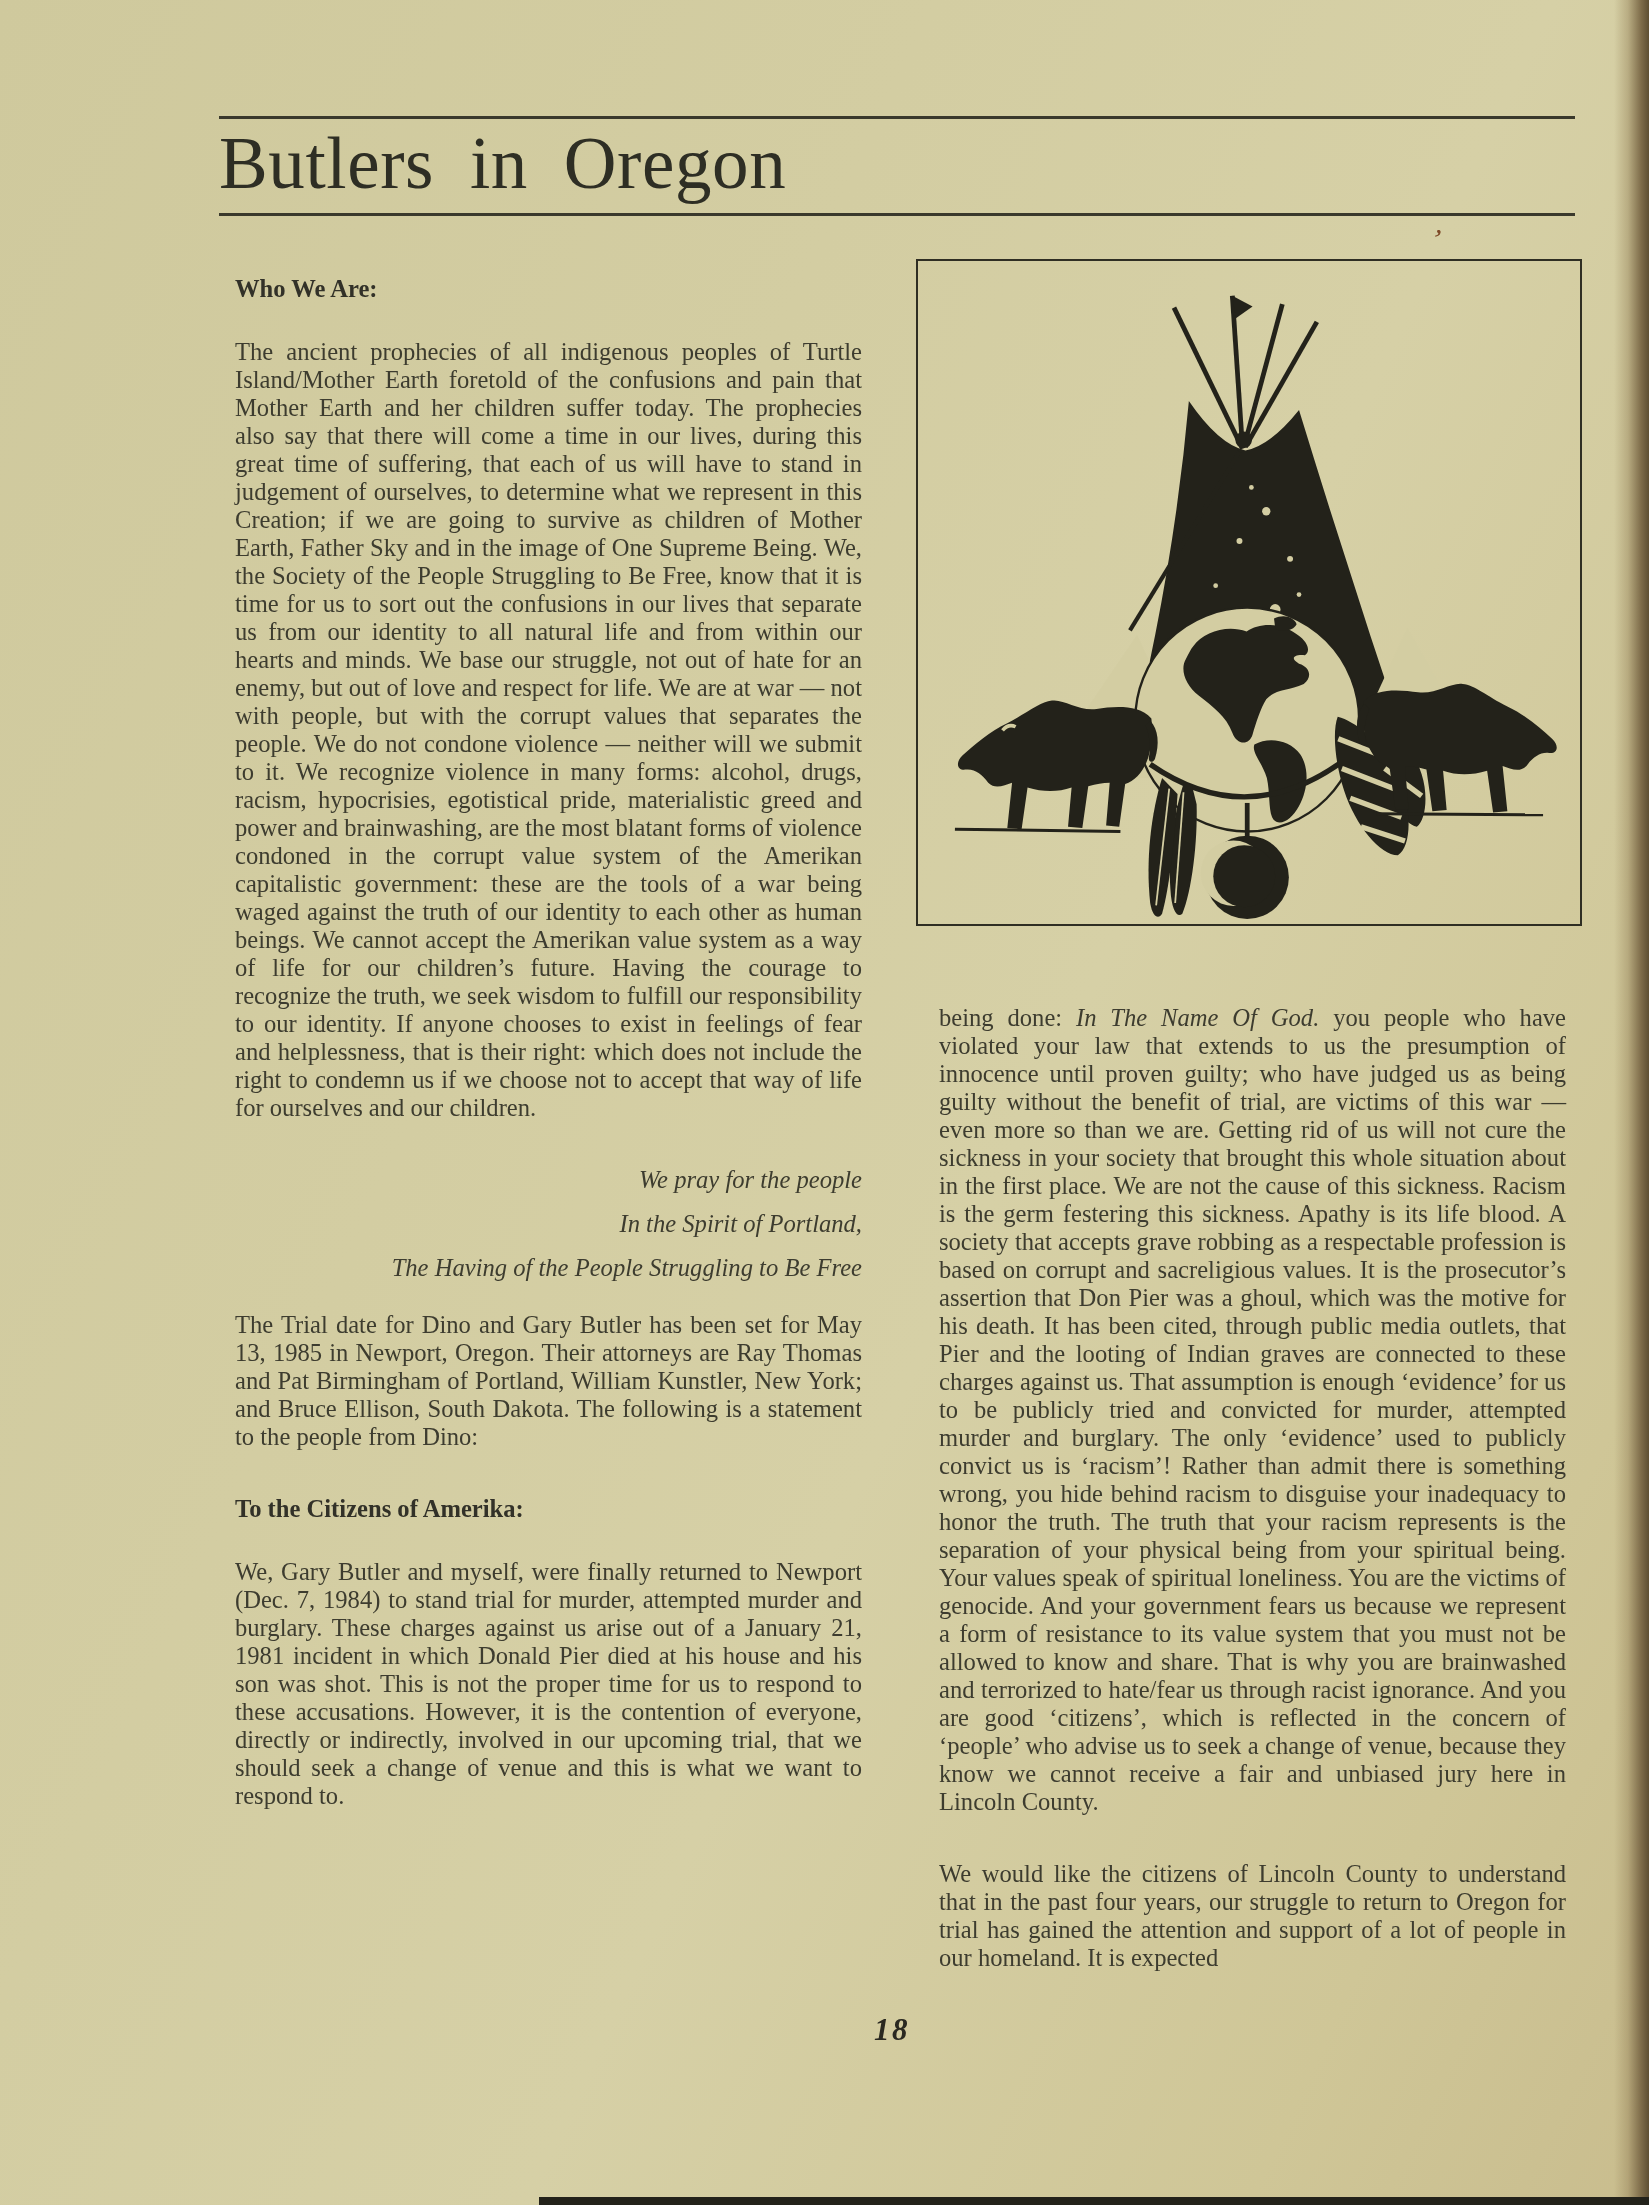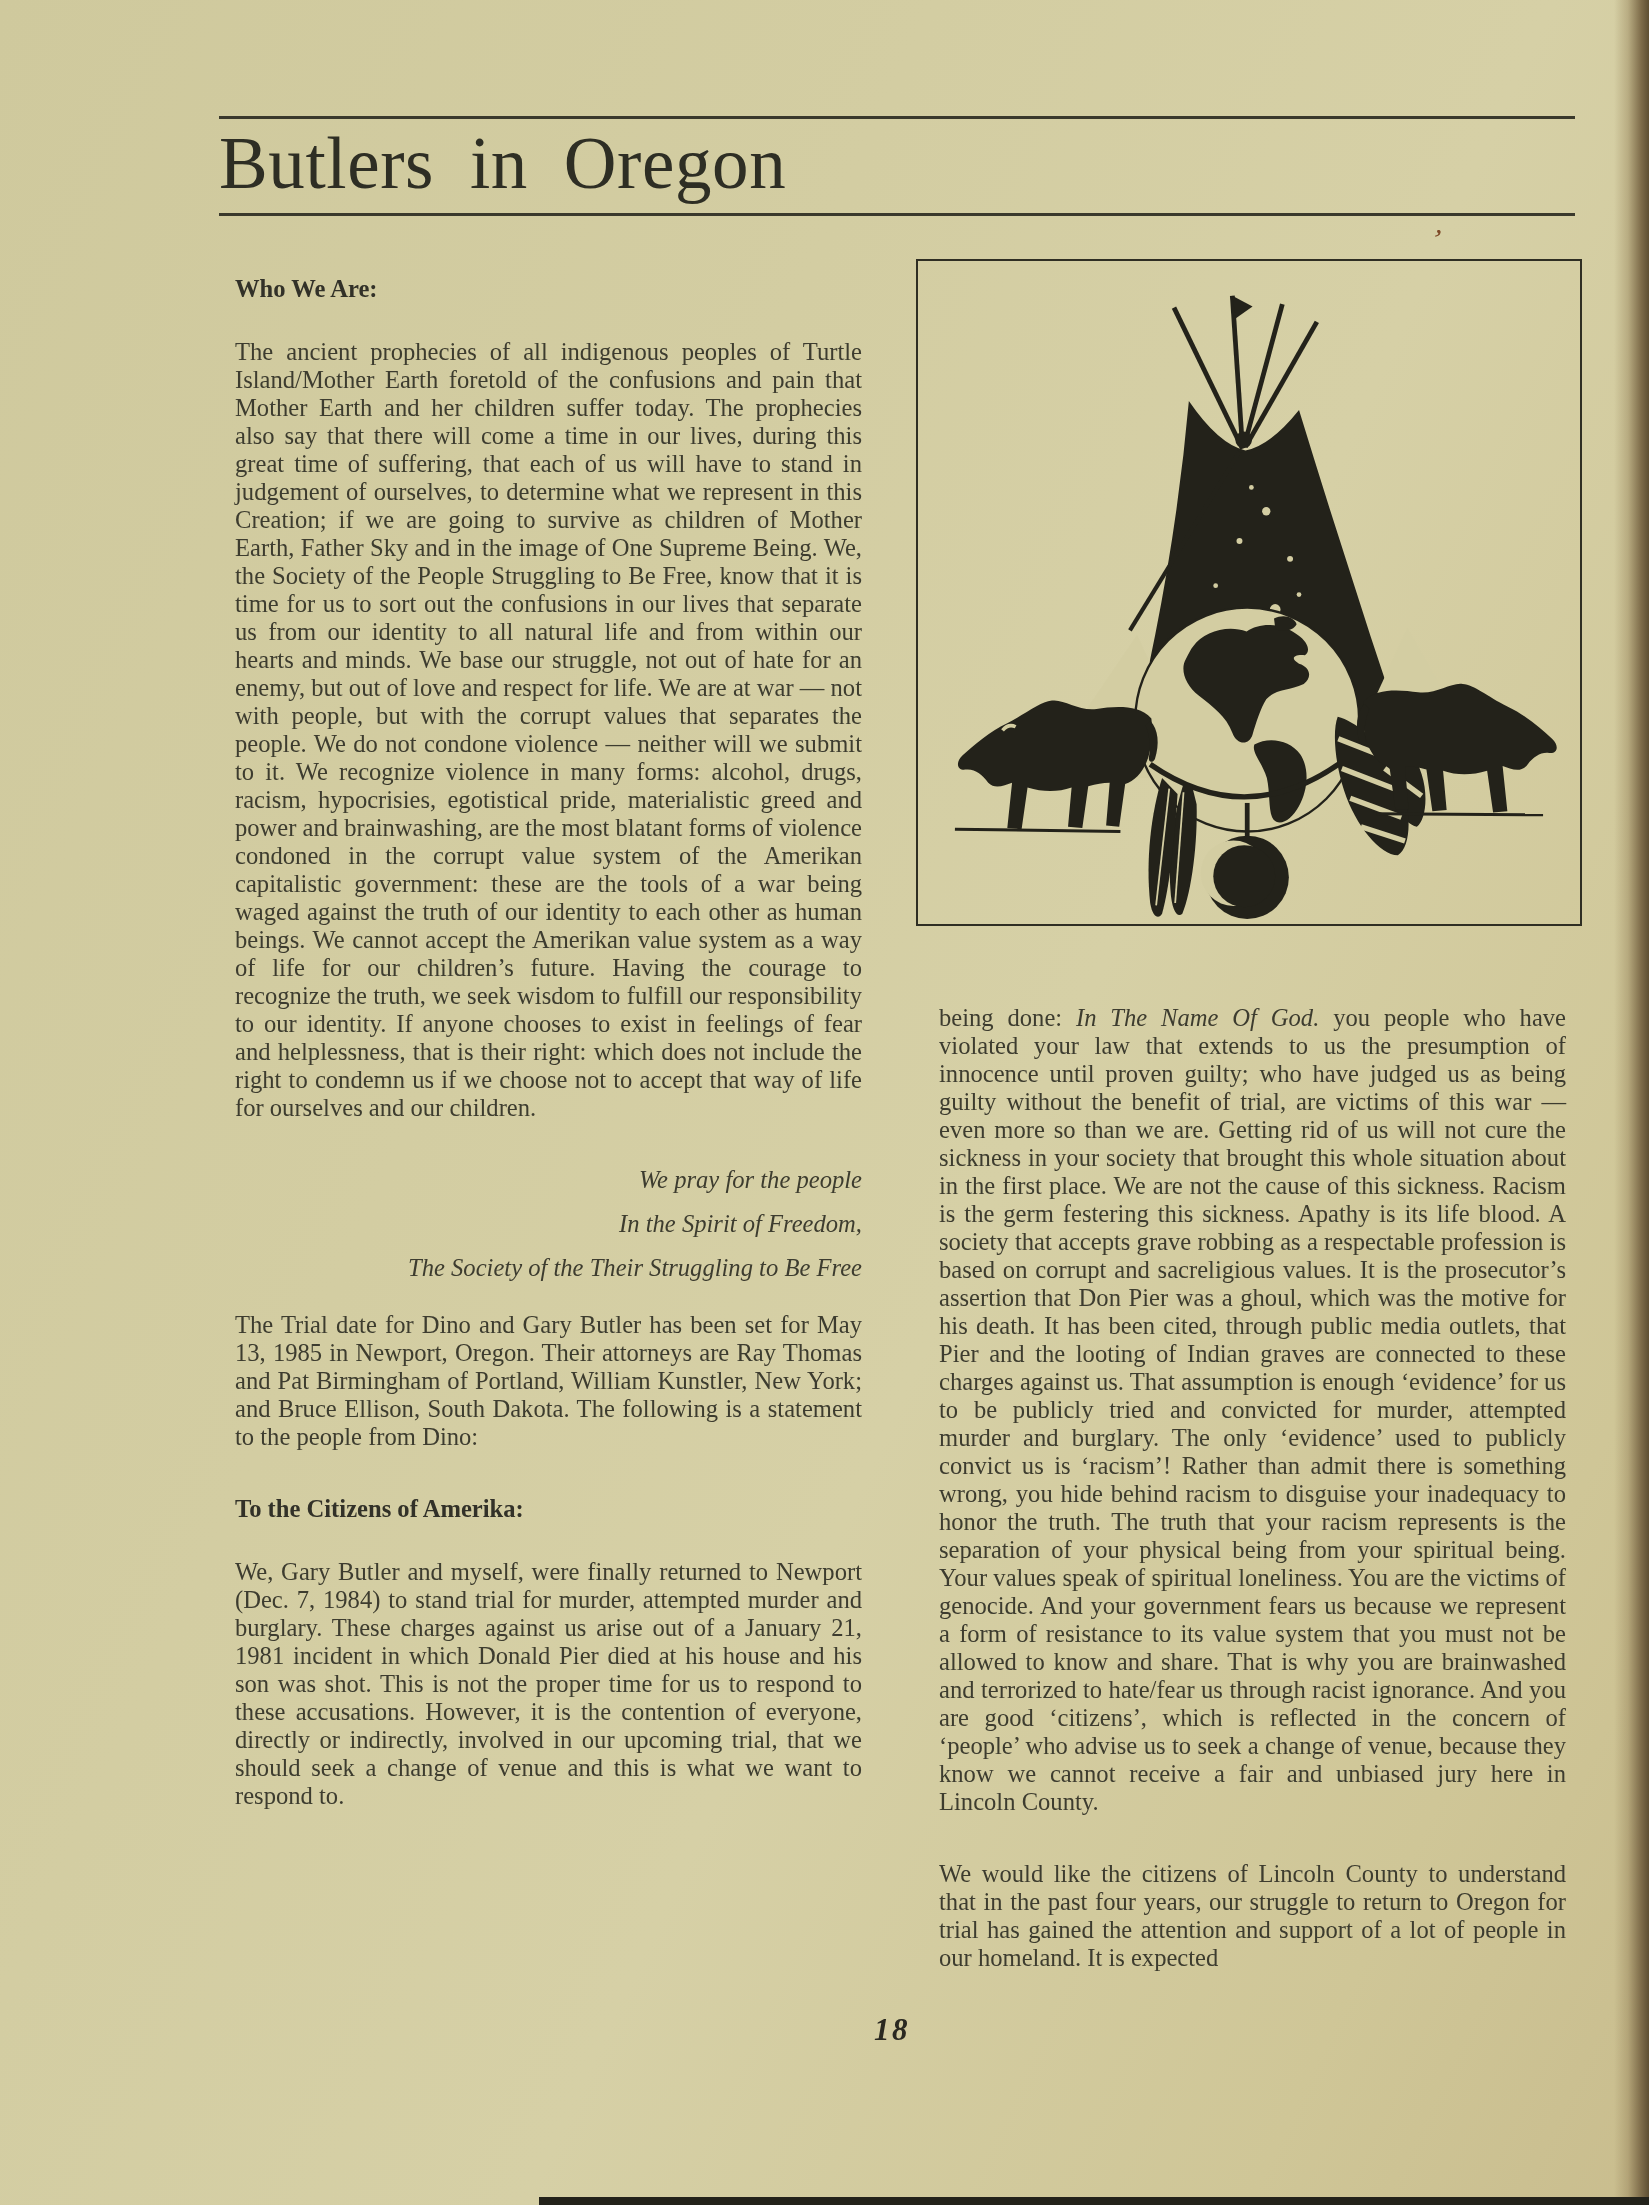--- a/index.html
+++ b/index.html
@@ -54,22 +54,22 @@
   <div class="masthead">Butlers in Oregon</div>
   <div class="rule" id="rule-bottom"></div>
 
   <div class="mark-tick">’</div>
 
   <div class="col" id="col-left">
     <p class="h mb-h">Who We Are:</p>
     <p class="mb-lg">The ancient prophecies of all indigenous peoples of Turtle Island/Mother Earth foretold of the confusions and pain that Mother Earth and her children suffer today. The prophecies also say that there will come a time in our lives, during this great time of suffering, that each of us will have to stand in judgement of ourselves, to determine what we represent in this Creation; if we are going to survive as children of Mother Earth, Father Sky and in the image of One Supreme Being. We, the Society of the People Struggling to Be Free, know that it is time for us to sort out the confusions in our lives that separate us from our identity to all natural life and from within our hearts and minds. We base our struggle, not out of hate for an enemy, but out of love and respect for life. We are at war — not with people, but with the corrupt values that separates the people. We do not condone violence — neither will we submit to it. We recognize violence in many forms: alcohol, drugs, racism, hypocrisies, egotistical pride, materialistic greed and power and brainwashing, are the most blatant forms of violence condoned in the corrupt value system of the Amerikan capitalistic government: these are the tools of a war being waged against the truth of our identity to each other as human beings. We cannot accept the Amerikan value system as a way of life for our children’s future. Having the courage to recognize the truth, we seek wisdom to fulfill our responsibility to our identity. If anyone chooses to exist in feelings of fear and helplessness, that is their right: which does not include the right to condemn us if we choose not to accept that way of life for ourselves and our children.</p>
     <div class="prayer mb-md">
       <p>We pray for the people</p>
-      <p>In the Spirit of Freedom,</p>
-      <p>The Society of the Their Struggling to Be Free</p>
+      <p>In the Spirit of Portland,</p>
+      <p>The Having of the People Struggling to Be Free</p>
     </div>
     <p class="mb-lg">The Trial date for Dino and Gary Butler has been set for May 13, 1985 in Newport, Oregon. Their attorneys are Ray Thomas and Pat Birmingham of Portland, William Kunstler, New York; and Bruce Ellison, South Dakota. The following is a statement to the people from Dino:</p>
     <p class="h mb-h">To the Citizens of Amerika:</p>
     <p class="mb-lg">We, Gary Butler and myself, were finally returned to Newport (Dec. 7, 1984) to stand trial for murder, attempted murder and burglary. These charges against us arise out of a January 21, 1981 incident in which Donald Pier died at his house and his son was shot. This is not the proper time for us to respond to these accusations. However, it is the contention of everyone, directly or indirectly, involved in our upcoming trial, that we should seek a change of venue and this is what we want to respond to.</p>
   </div>
 
   <div class="illo-box">
     <svg viewBox="0 0 1112 1113" aria-hidden="true">
 
       <g stroke="#23221a" stroke-width="8" fill="none">

